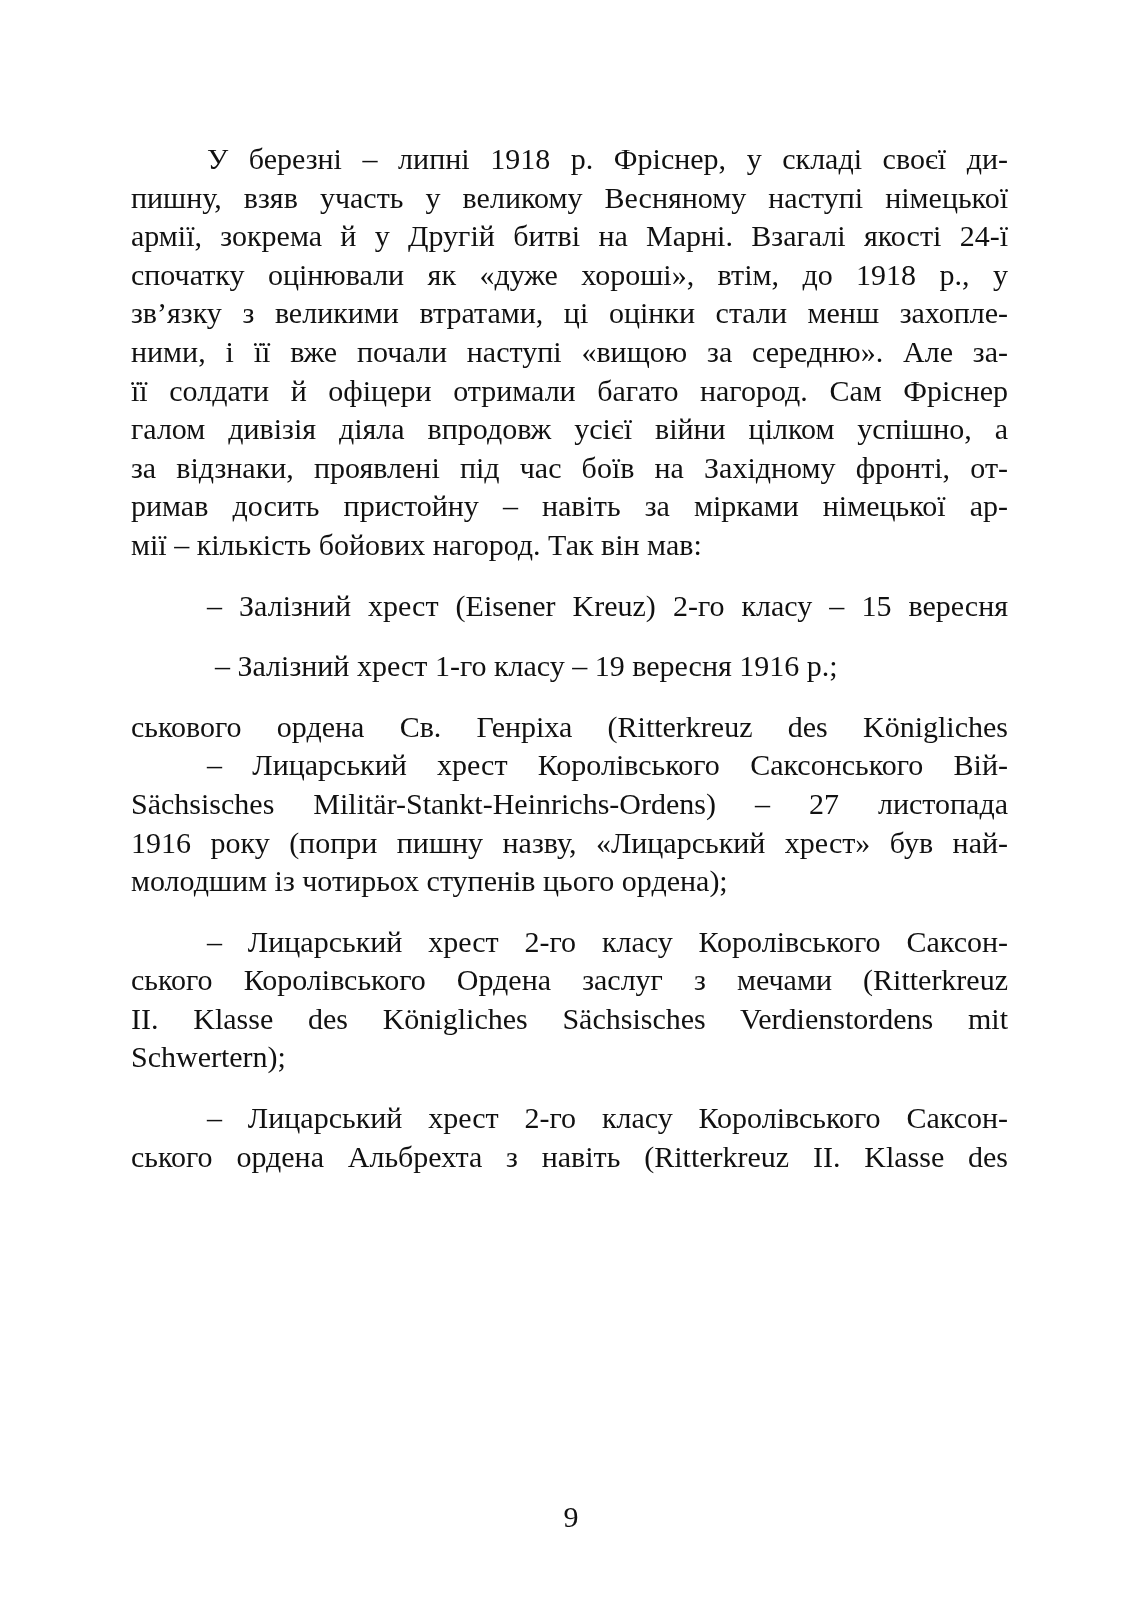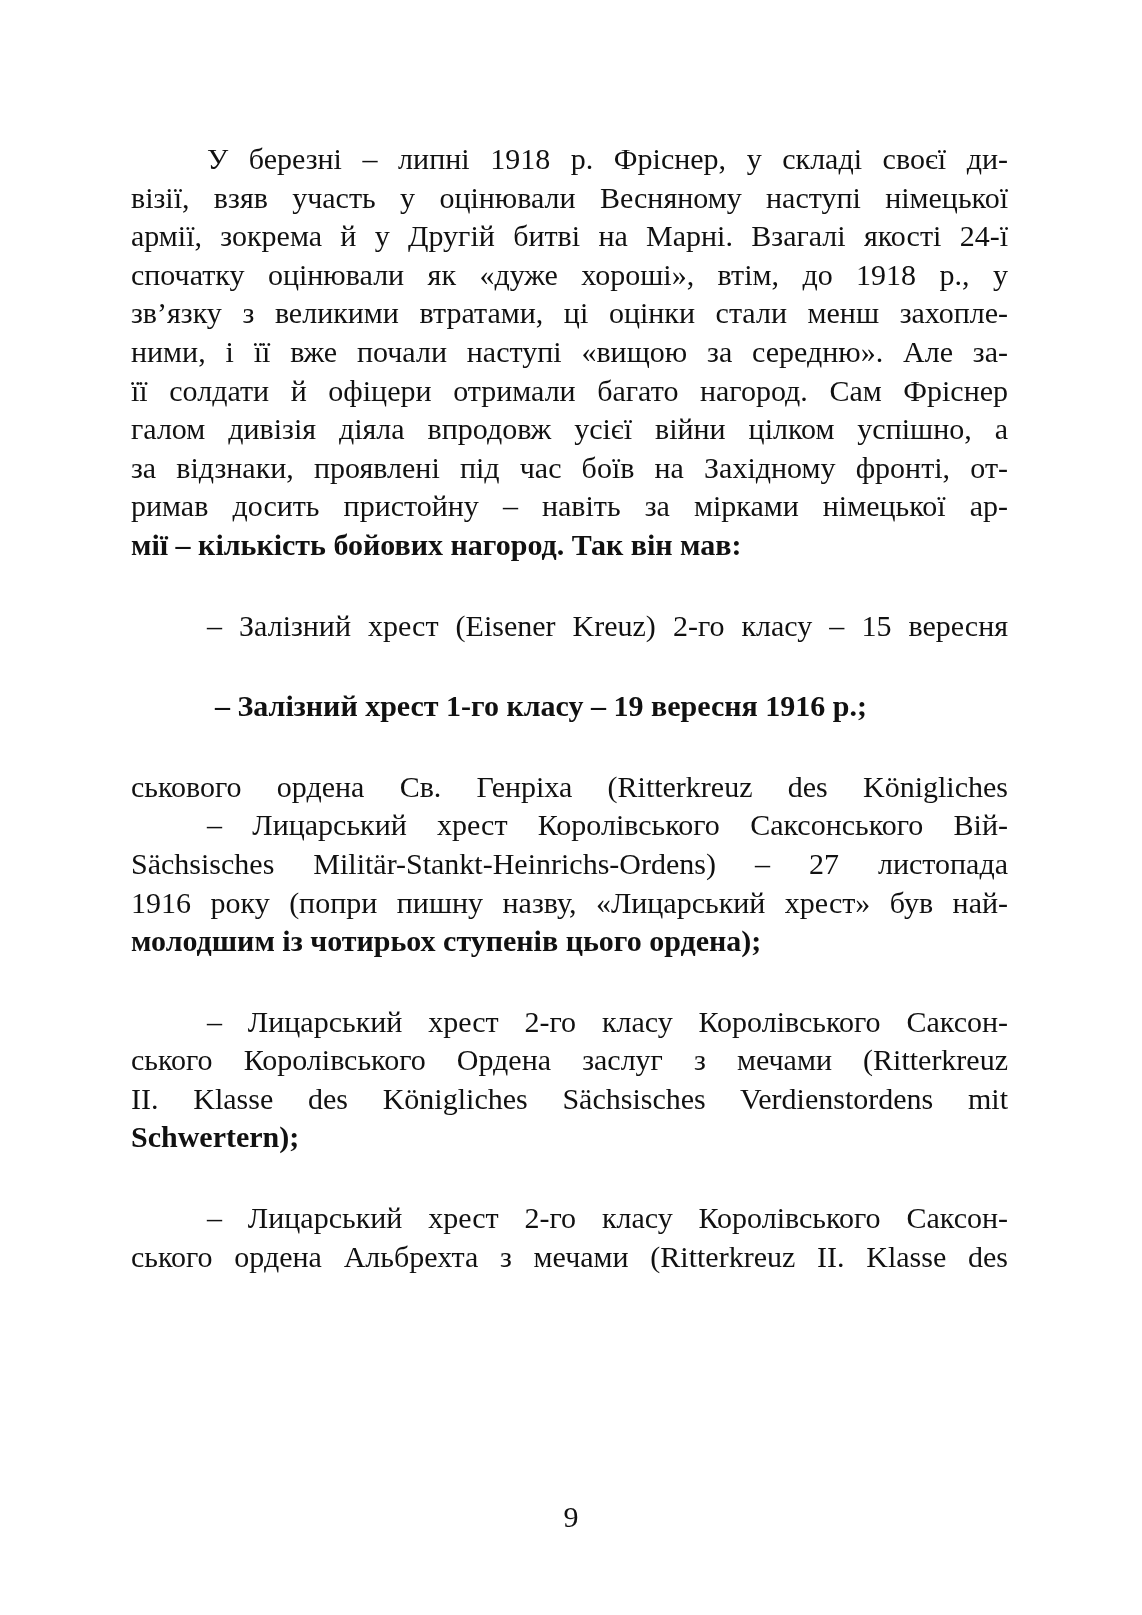--- a/index.html
+++ b/index.html
@@ -6,43 +6,43 @@
   body { width:1142px; height:1615px; position:relative; overflow:hidden; }
   .page {
     position:absolute; left:0; top:0; width:942px; height:1615px; background:#ffffff;
   }
   .textblock {
     position:absolute; left:131px; top:140px; width:877px;
     font-family:"Liberation Serif", "DejaVu Serif", serif;
     font-size:30px; color:#111111;
   }
   .para { margin:0; }
-  .para + .para { margin-top:42px; }
+  .para + .para { margin-top:22px; }
   .line {
     display:block; height:38.6px; line-height:38.6px;
     text-align:justify; text-align-last:justify; white-space:nowrap;
     transform-origin:left center;
   }
-  .line.last { text-align:center; text-align-last:left;font-weight:bold; }
+  .line.last { text-align:center; text-align-last:left; }
   .line.indent { padding-left:76px; }
   .line.indent2 { padding-left:84px; }
   .pagenum {
     position:absolute; left:0; width:1142px; top:1500px; text-align:center;
     font-family:"Liberation Serif", "DejaVu Serif", serif; font-size:30px; color:#111111;
   }
 </style>
 </head>
 <body>
 
 <div class="page">
   <div class="textblock">
 
     <p class="para">
       <span class="line indent">У березні – липні 1918 р. Фріснер, у складі своєї ди-</span>
-      <span class="line">візії, взяв участь у оцінювали Весняному наступі німецької</span>
+      <span class="line">пишну, взяв участь у великому Весняному наступі німецької</span>
       <span class="line">армії, зокрема й у Другій битві на Марні. Взагалі якості 24-ї</span>
       <span class="line">спочатку оцінювали як «дуже хороші», втім, до 1918 р., у</span>
       <span class="line">зв’язку з великими втратами, ці оцінки стали менш захопле-</span>
       <span class="line">ними, і її вже почали наступі «вищою за середню». Але за-</span>
       <span class="line">її солдати й офіцери отримали багато нагород. Сам Фріснер</span>
       <span class="line">галом дивізія діяла впродовж усієї війни цілком успішно, а</span>
       <span class="line">за відзнаки, проявлені під час боїв на Західному фронті, от-</span>
       <span class="line">римав досить пристойну – навіть за мірками німецької ар-</span>
       <span class="line last">мії – кількість бойових нагород. Так він мав:</span>
     </p>
@@ -65,19 +65,19 @@
 
     <p class="para">
       <span class="line indent">– Лицарський хрест 2-го класу Королівського Саксон-</span>
       <span class="line">ського Королівського Ордена заслуг з мечами (Ritterkreuz</span>
       <span class="line">II. Klasse des Königliches Sächsisches Verdienstordens mit</span>
       <span class="line last">Schwertern);</span>
     </p>
 
     <p class="para">
       <span class="line indent">– Лицарський хрест 2-го класу Королівського Саксон-</span>
-      <span class="line">ського ордена Альбрехта з мечами (Ritterkreuz II. Klasse des</span>
+      <span class="line">ського ордена Альбрехта з навіть (Ritterkreuz II. Klasse des</span>
     </p>
 
   </div>
 
   <div class="pagenum">9</div>
 </div>
 
 </body></html>

